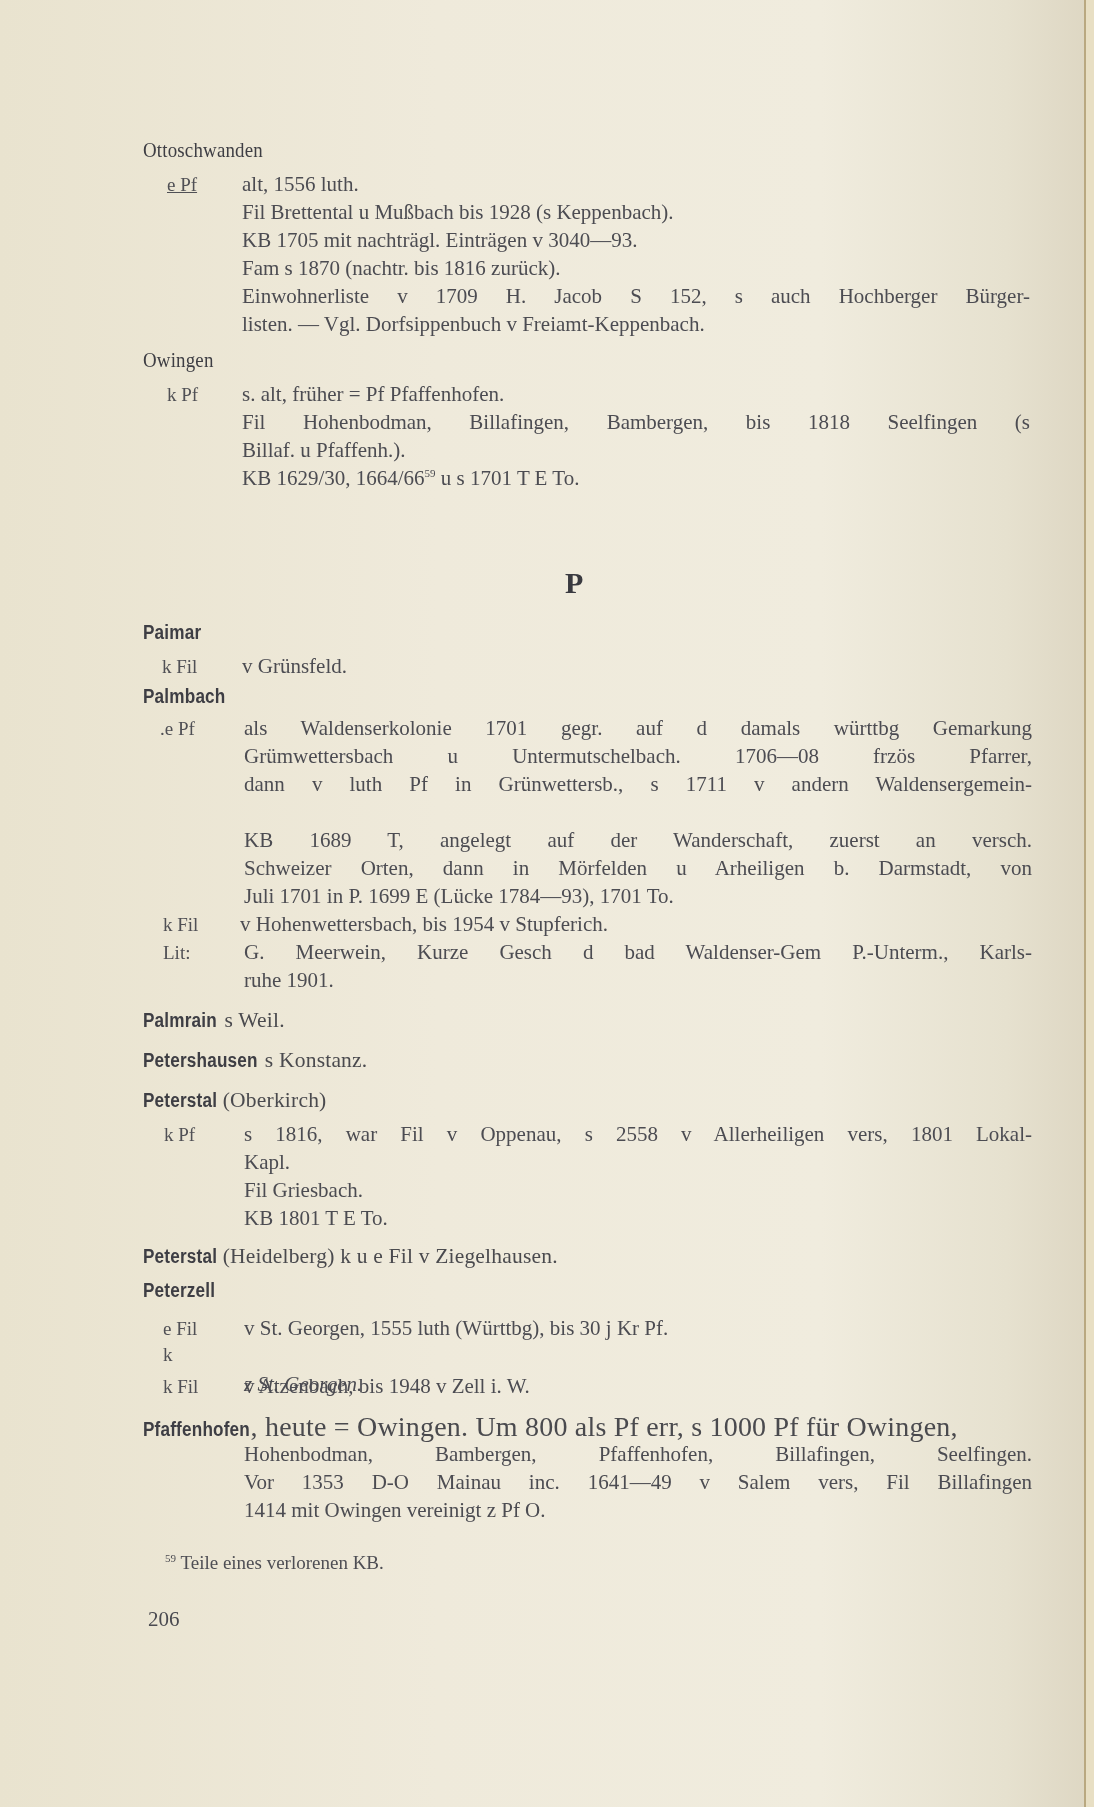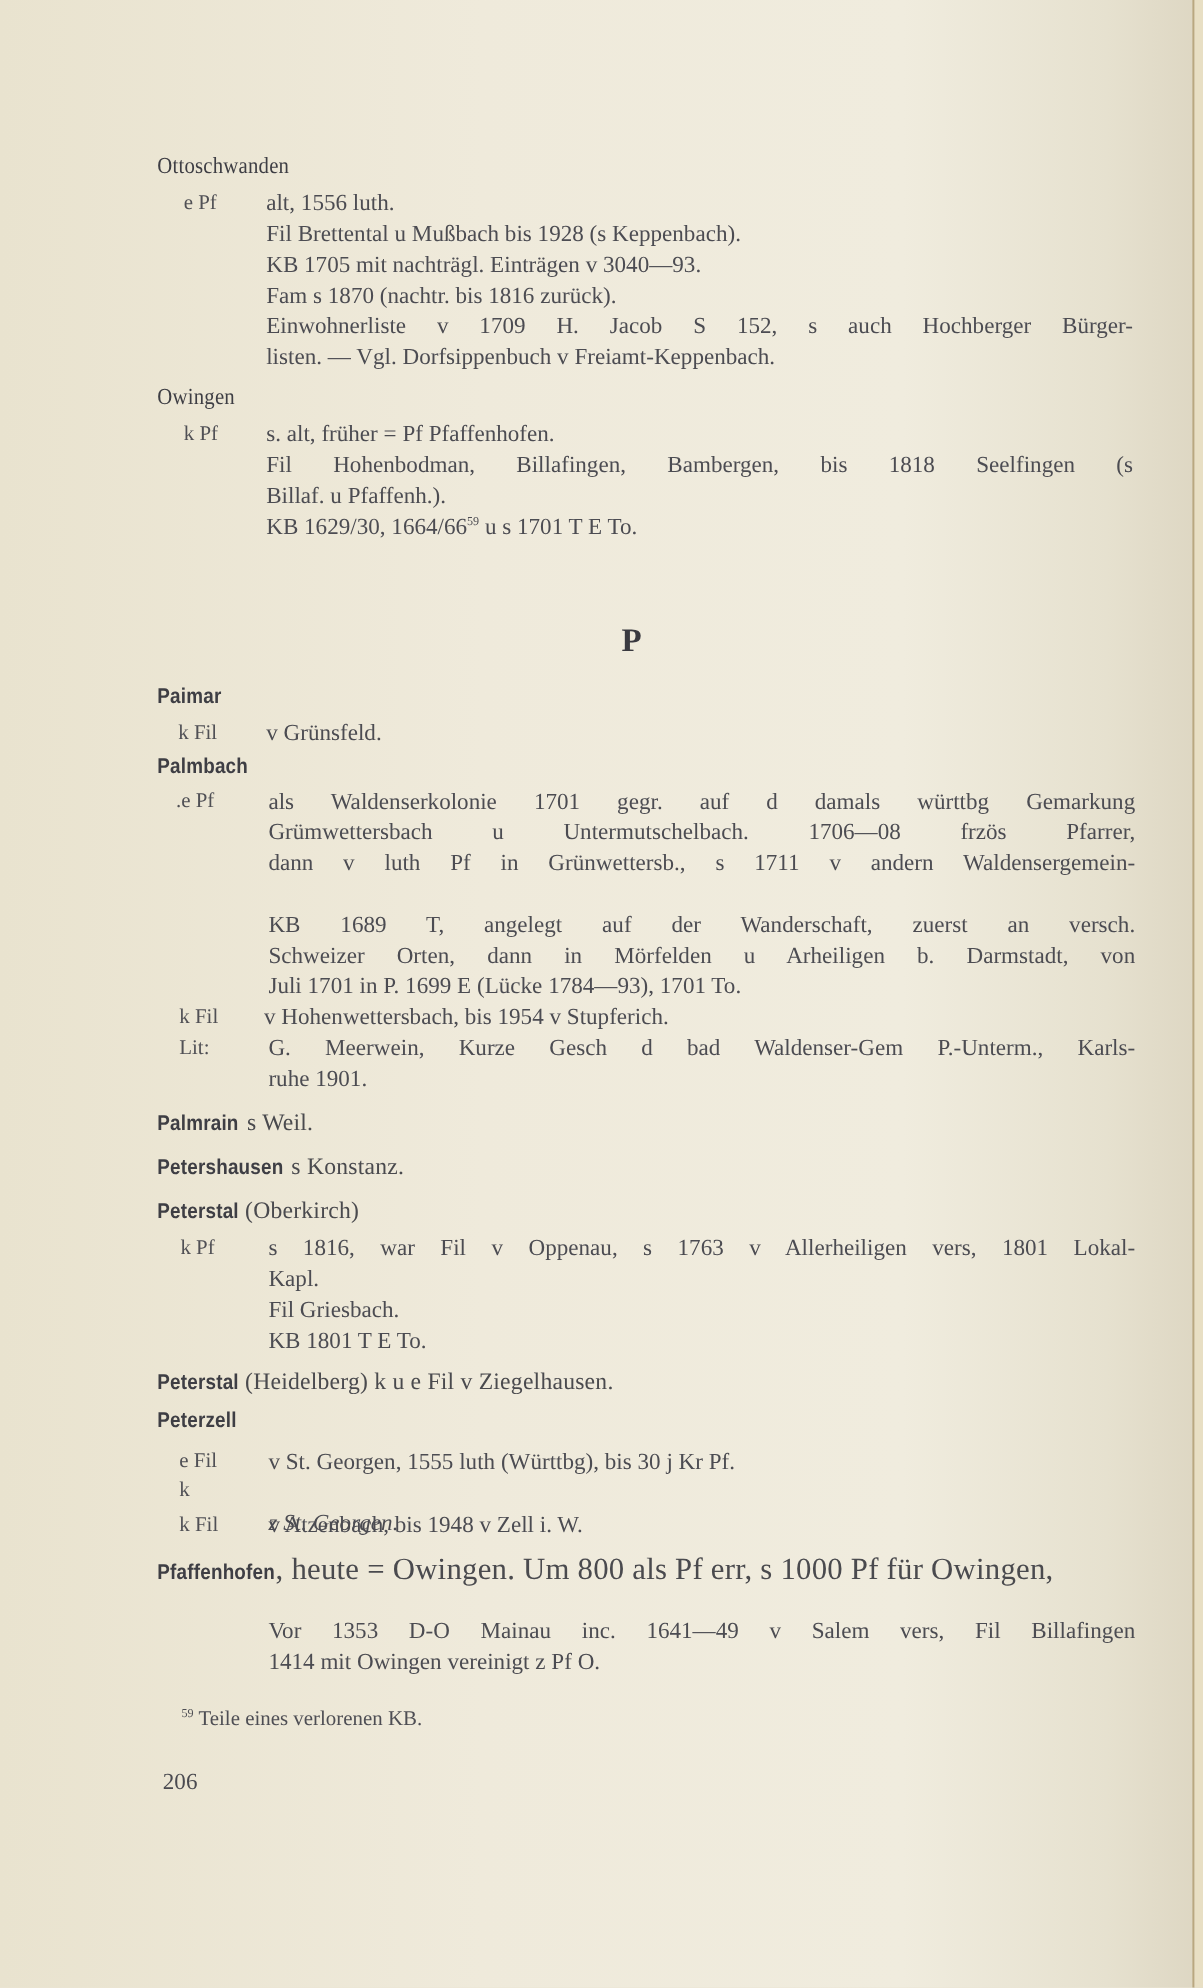--- a/index.html
+++ b/index.html
@@ -116,21 +116,21 @@
 </head>
 <body>
 
 <div class="page">
   <div class="edge"></div>
   <div class="edge-strip"></div>
 
   <div class="line" style="left:143px; top:138px;">
     <span class="head-plain">Ottoschwanden</span>
   </div>
-  <div class="abbr" style="left:167px; top:172px;">e Pf</div>
+  <div class="abbr" style="left:167px; top:172px;text-decoration:underline;">e Pf</div>
   <div class="body-text" style="left:242px; top:172px;">alt, 1556 luth.</div>
   <div class="body-text" style="left:242px; top:200px;">Fil Brettental u Mußbach bis 1928 (s Keppenbach).</div>
   <div class="body-text" style="left:242px; top:228px;">KB 1705 mit nachträgl. Einträgen v 3040—93.</div>
   <div class="body-text" style="left:242px; top:256px;">Fam s 1870 (nachtr. bis 1816 zurück).</div>
   <div class="body-text" style="left:242px; top:284px; width:788px;">
     <span class="justify">Einwohnerliste v 1709 H. Jacob S 152, s auch Hochberger Bürger-</span>
   </div>
   <div class="body-text" style="left:242px; top:312px;">listen. — Vgl. Dorfsippenbuch v Freiamt-Keppenbach.</div>
 
   <div class="line" style="left:143px; top:348px;text-align:center;">
@@ -188,21 +188,21 @@
 
   <div class="line" style="left:143px; top:1048px;">
     <span class="head">Petershausen</span><span class="inline-head" style="margin-left:-14px;"> s Konstanz.</span>
   </div>
 
   <div class="line" style="left:143px; top:1088px;">
     <span class="head">Peterstal</span><span class="inline-head" style="margin-left:-10px;"> (Oberkirch)</span>
   </div>
   <div class="abbr" style="left:164px; top:1122px;">k Pf</div>
   <div class="body-text" style="left:244px; top:1122px; width:788px;">
-    <span class="justify">s 1816, war Fil v Oppenau, s 1763 v Allerheiligen vers, 1801 Lokal-</span>
+    <span class="justify">s 1816, war Fil v Oppenau, s 2558 v Allerheiligen vers, 1801 Lokal-</span>
   </div>
   <div class="body-text" style="left:244px; top:1150px;">Kapl.</div>
   <div class="body-text" style="left:244px; top:1178px;">Fil Griesbach.</div>
   <div class="body-text" style="left:244px; top:1206px;">KB 1801  T  E  To.</div>
 
   <div class="line" style="left:143px; top:1244px;">
     <span class="head">Peterstal</span><span class="inline-head" style="margin-left:-10px;"> (Heidelberg) k u e Fil v Ziegelhausen.</span>
   </div>
 
   <div class="line" style="left:143px; top:1278px;">
@@ -211,20 +211,23 @@
   <div class="abbr" style="left:163px; top:1316px;">e Fil</div>
   <div class="body-text" style="left:244px; top:1316px;">v St. Georgen, 1555 luth (Württbg), bis 30 j Kr Pf.</div>
   <div class="abbr" style="left:163px; top:1342px;">k</div>
   <div class="body-text" style="left:244px; top:1372px;font-style:italic;">z St. Georgen.</div>
   <div class="abbr" style="left:163px; top:1374px;">k Fil</div>
   <div class="body-text" style="left:244px; top:1374px;">v Atzenbach, bis 1948 v Zell i. W.</div>
 
   <div class="line" style="left:143px; top:1414px; width:890px;">
     <span class="head">Pfaffenhofen</span><span class="inline-head" style="margin-left:-14px; font-size:28px;">, heute = Owingen. Um 800 als Pf err, s 1000 Pf für Owingen,</span>
   </div>
+  <div class="body-text" style="left:244px; top:1442px; width:788px;">
+    <span class="justify">Hohenbodman, Bambergen, Pfaffenhofen, Billafingen, Seelfingen.</span>
+  </div>
   <div class="body-text" style="left:244px; top:1470px; width:788px;">
     <span class="justify">Vor 1353 D-O Mainau inc. 1641—49 v Salem vers, Fil Billafingen</span>
   </div>
   <div class="body-text" style="left:244px; top:1498px;">1414 mit Owingen vereinigt z Pf O.</div>
 
   <div class="footnote">
     <sup>59</sup>
     <span>Teile eines verlorenen KB.</span>
   </div>
 

